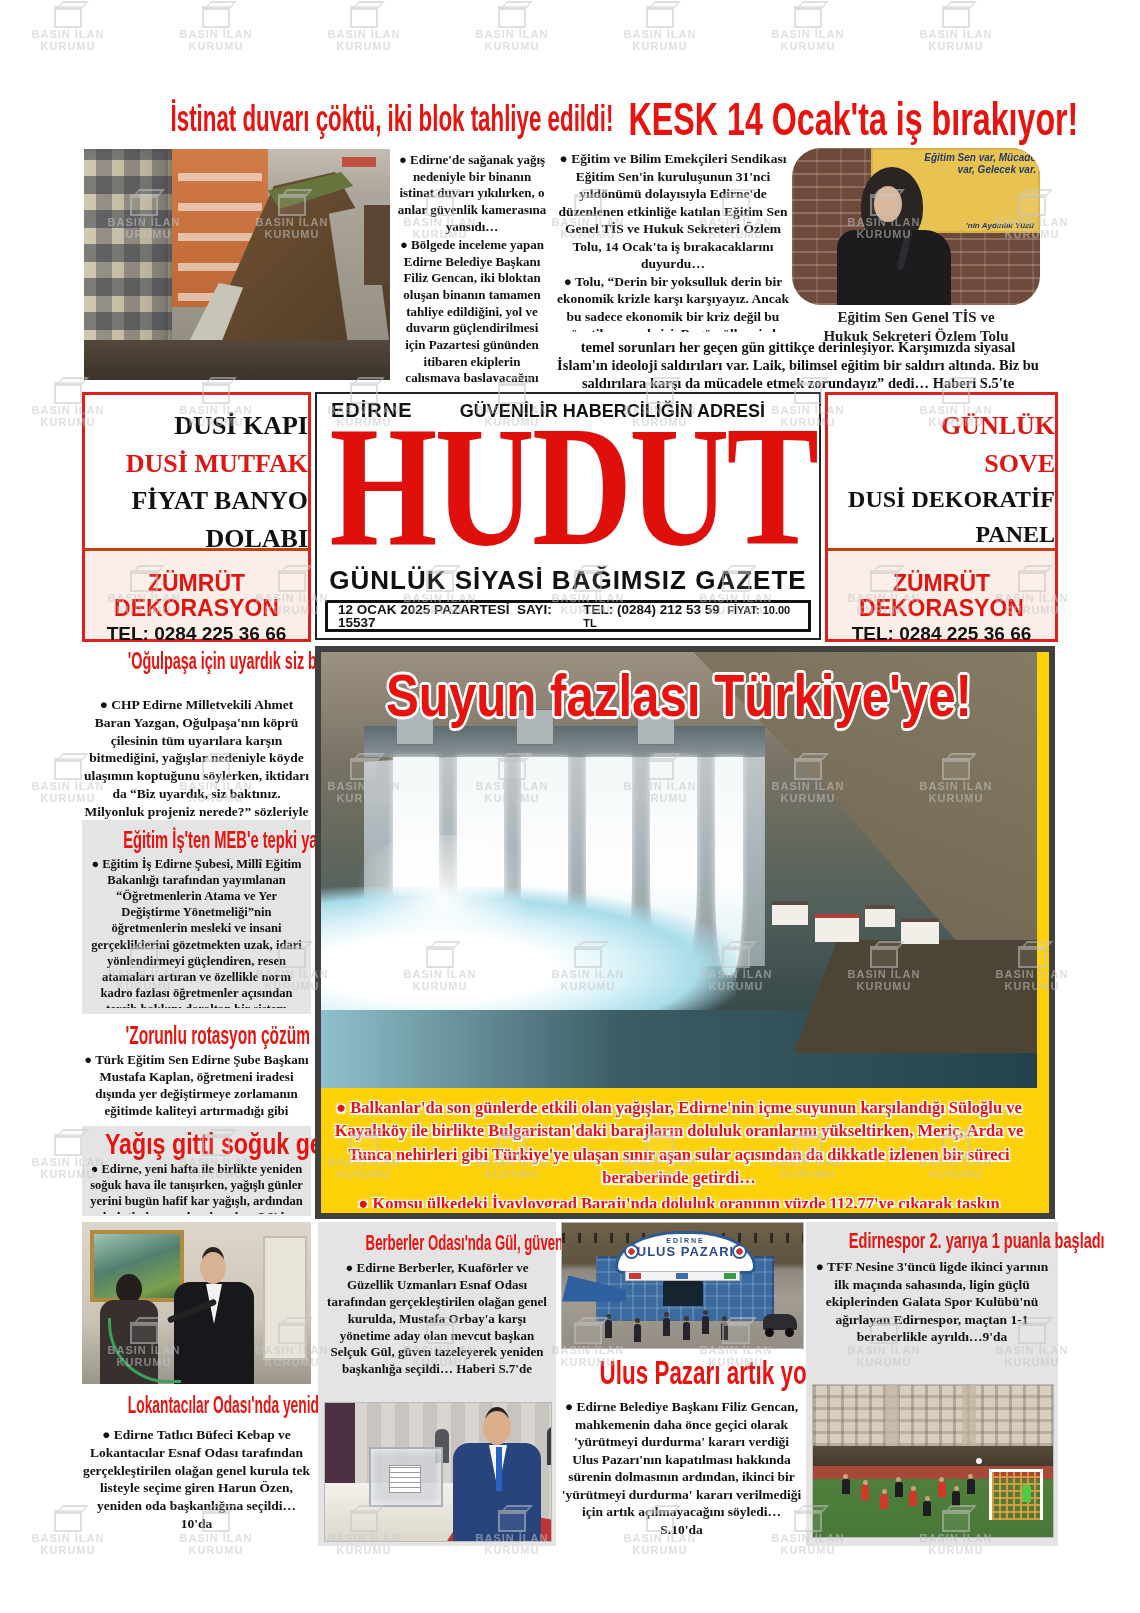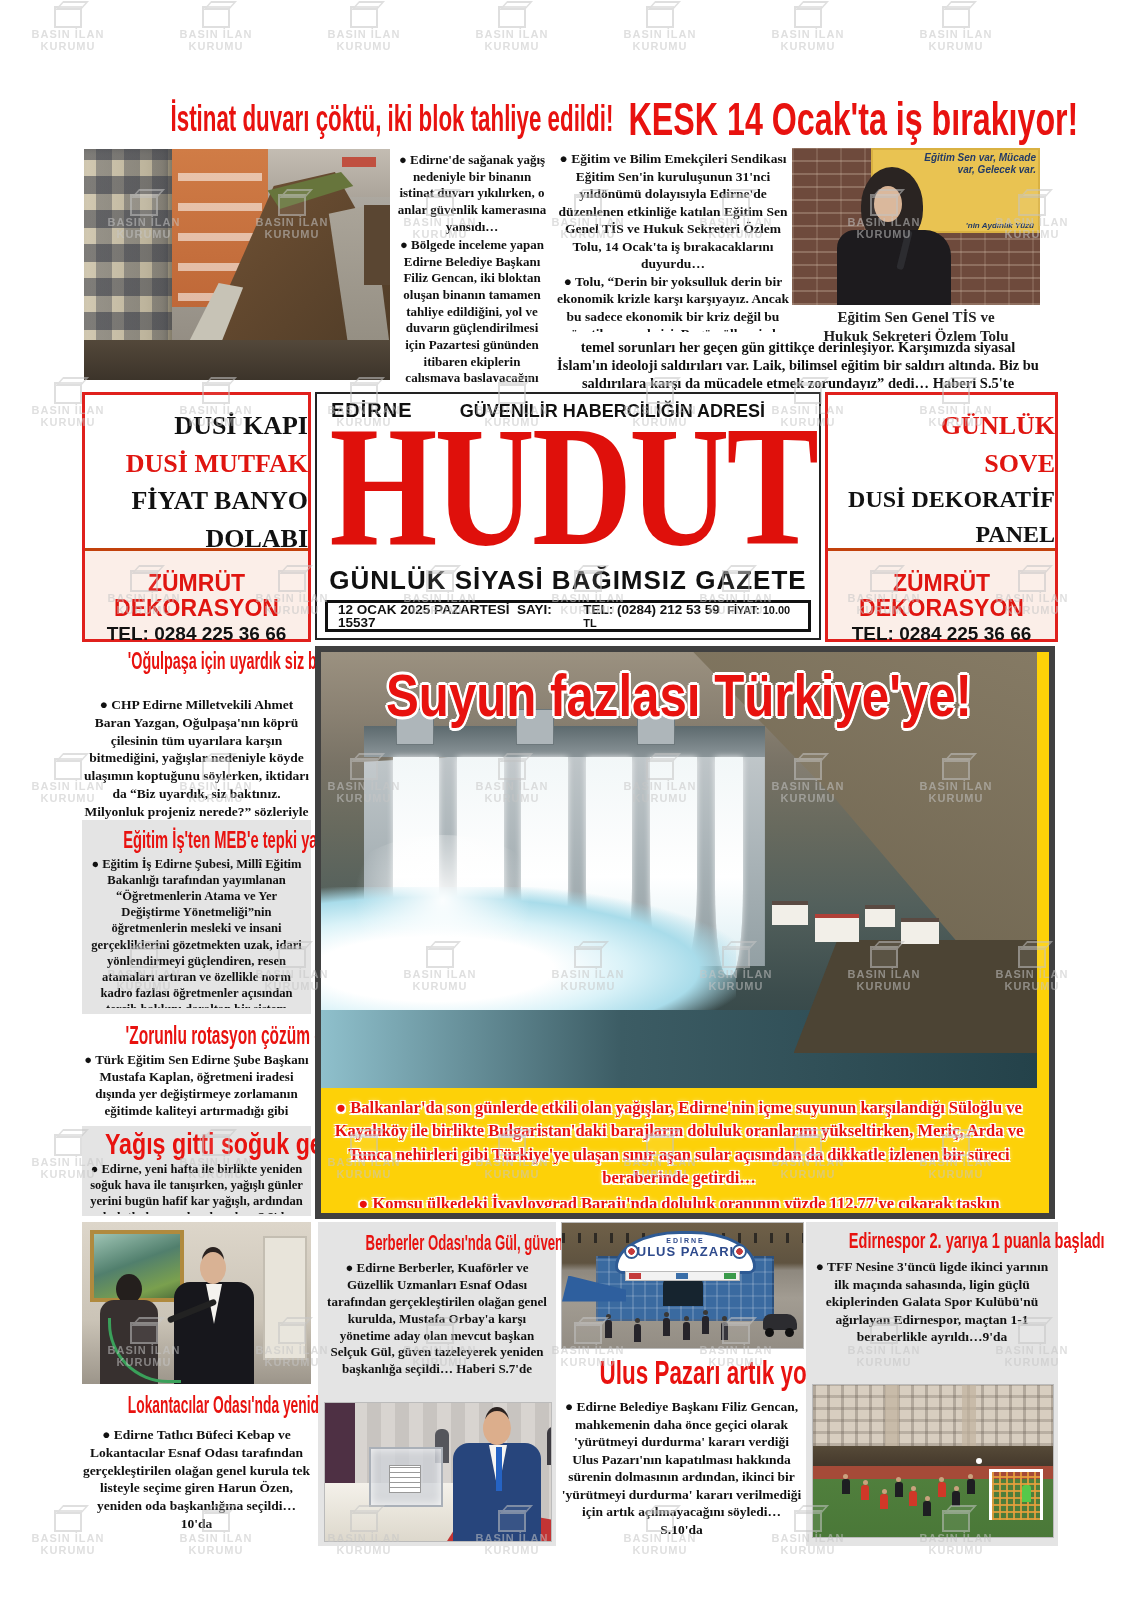--- a/index.html
+++ b/index.html
@@ -203,21 +203,21 @@
     <p style="margin:0;">● Bölgede inceleme yapan Edirne Belediye Başkanı Filiz Gencan, iki bloktan oluşan binanın tamamen tahliye edildiğini, yol ve duvarın güçlendirilmesi için Pazartesi gününden itibaren ekiplerin çalışmaya başlayacağını söyledi… 3'te</p>
   </div>
 
   <div class="abs" style="left:556px;top:92px;width:484px;height:54px;">
     <span class="cond rh" style="--sx:.7;font-size:46px;line-height:54px;">KESK 14 Ocak'ta iş bırakıyor!</span>
   </div>
   <div class="abs body-text ser" style="left:556px;top:150px;width:234px;height:182px;font-size:13.5px;line-height:1.3;">
     <p style="margin:0;">● Eğitim ve Bilim Emekçileri Sendikası Eğitim Sen'in kuruluşunun 31'nci yıldönümü dolayısıyla Edirne'de düzenlenen etkinliğe katılan Eğitim Sen Genel TİS ve Hukuk Sekreteri Özlem Tolu, 14 Ocak'ta iş bırakacaklarını duyurdu…</p>
     <p style="margin:0;">● Tolu, “Derin bir yoksulluk derin bir ekonomik krizle karşı karşıyayız. Ancak bu sadece ekonomik bir kriz değil bu yönetilememe krizi. Bugün ülkemizde çok derin bir demokratik sorunla yüz yüzdeyiz. Bugün eğitimin</p>
   </div>
-  <div class="photo ph-kesk" style="left:792px;top:148px;width:248px;height:157px;">
+  <div class="photo ph-kesk" style="left:792px;top:148px;width:248px;height:157px;border-radius:29px;">
     <div class="pk-brick"></div>
     <div class="pk-banner">
       <div class="pk-banner-t">
         <span>Eğitim Sen var, Mücade</span><br>
         <span>var, Gelecek var.</span>
       </div>
       <div class="es-logo"></div>
       <div class="pk-banner-b">'nin Aydınlık Yüzü</div>
     </div>
     <div class="pk-hair"></div>

